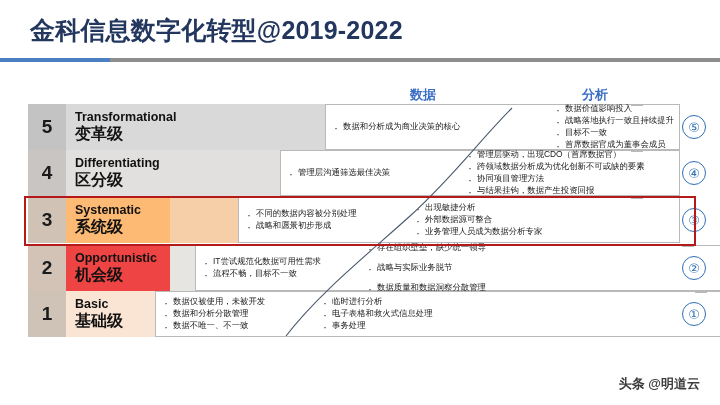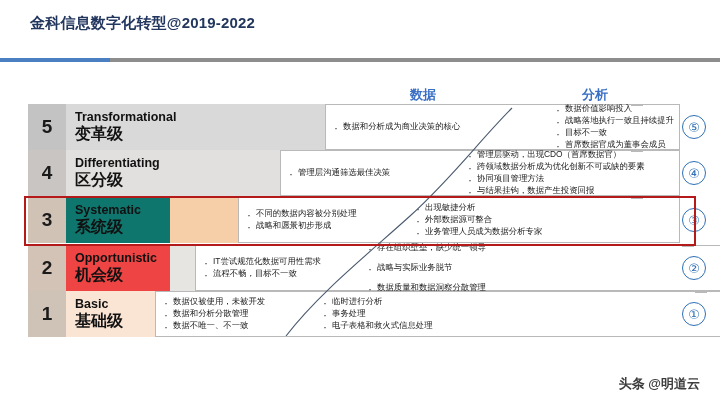--- a/index.html
+++ b/index.html
@@ -17,21 +17,21 @@
 
   
   #header {
     position: absolute;
     left: 0; top: 0;
     width: 720px; height: 66px;
   }
   #page-title {
     position: absolute;
     left: 30px; top: 14px;
-    font-size: 15px;
+    font-size: 25px;
     font-weight: bold;
     color: #22365e;
     letter-spacing: 0.2px;
     white-space: nowrap;
   }
   #accent-bar {
     position: absolute;
     left: 0; top: 58px;
     width: 720px; height: 4px;
     background: #8d8d8d;
@@ -100,21 +100,21 @@
     height: 100%;
     padding-left: 9px;
     box-sizing: border-box;
     display: flex;
     flex-direction: column;
     justify-content: center;
     line-height: 1.18;
   }
   .r5 .label-cell { background: #d9d9d9; }
   .r4 .label-cell { background: #e2e0de; }
-  .r3 .label-cell { background: #0f766e; }
+  .r3 .label-cell { background: #fdba74; }
   .r2 .label-cell { background: #ef4444; }
   .r1 .label-cell { background: #fae5d5; }
 
   .label-en {
     font-size: 12.5px;
     font-weight: bold;
     color: #111111;
     white-space: nowrap;
   }
   .label-zh {
@@ -362,22 +362,22 @@
     </div>
     <div class="content-box">
       <div class="connector"></div>
       <div class="cell-data">
         <div class="bullet">数据仅被使用，未被开发</div>
         <div class="bullet">数据和分析分散管理</div>
         <div class="bullet">数据不唯一、不一致</div>
       </div>
       <div class="cell-analysis">
         <div class="bullet">临时进行分析</div>
+        <div class="bullet">电子表格和救火式信息处理</div>
         <div class="bullet">事务处理</div>
-        <div class="bullet">电子表格和救火式信息处理</div>
       </div>
     </div>
     <div class="circle-num">①</div>
   </div>
 
 </div>
 
 <svg id="curve-layer" viewBox="0 0 720 232" preserveAspectRatio="none">
   <path d="M 286 232 C 318 190, 368 150, 410 112 C 452 74, 480 36, 512 4" fill="none" stroke="#4a5a6e" stroke-width="1.1"></path>
 </svg>

